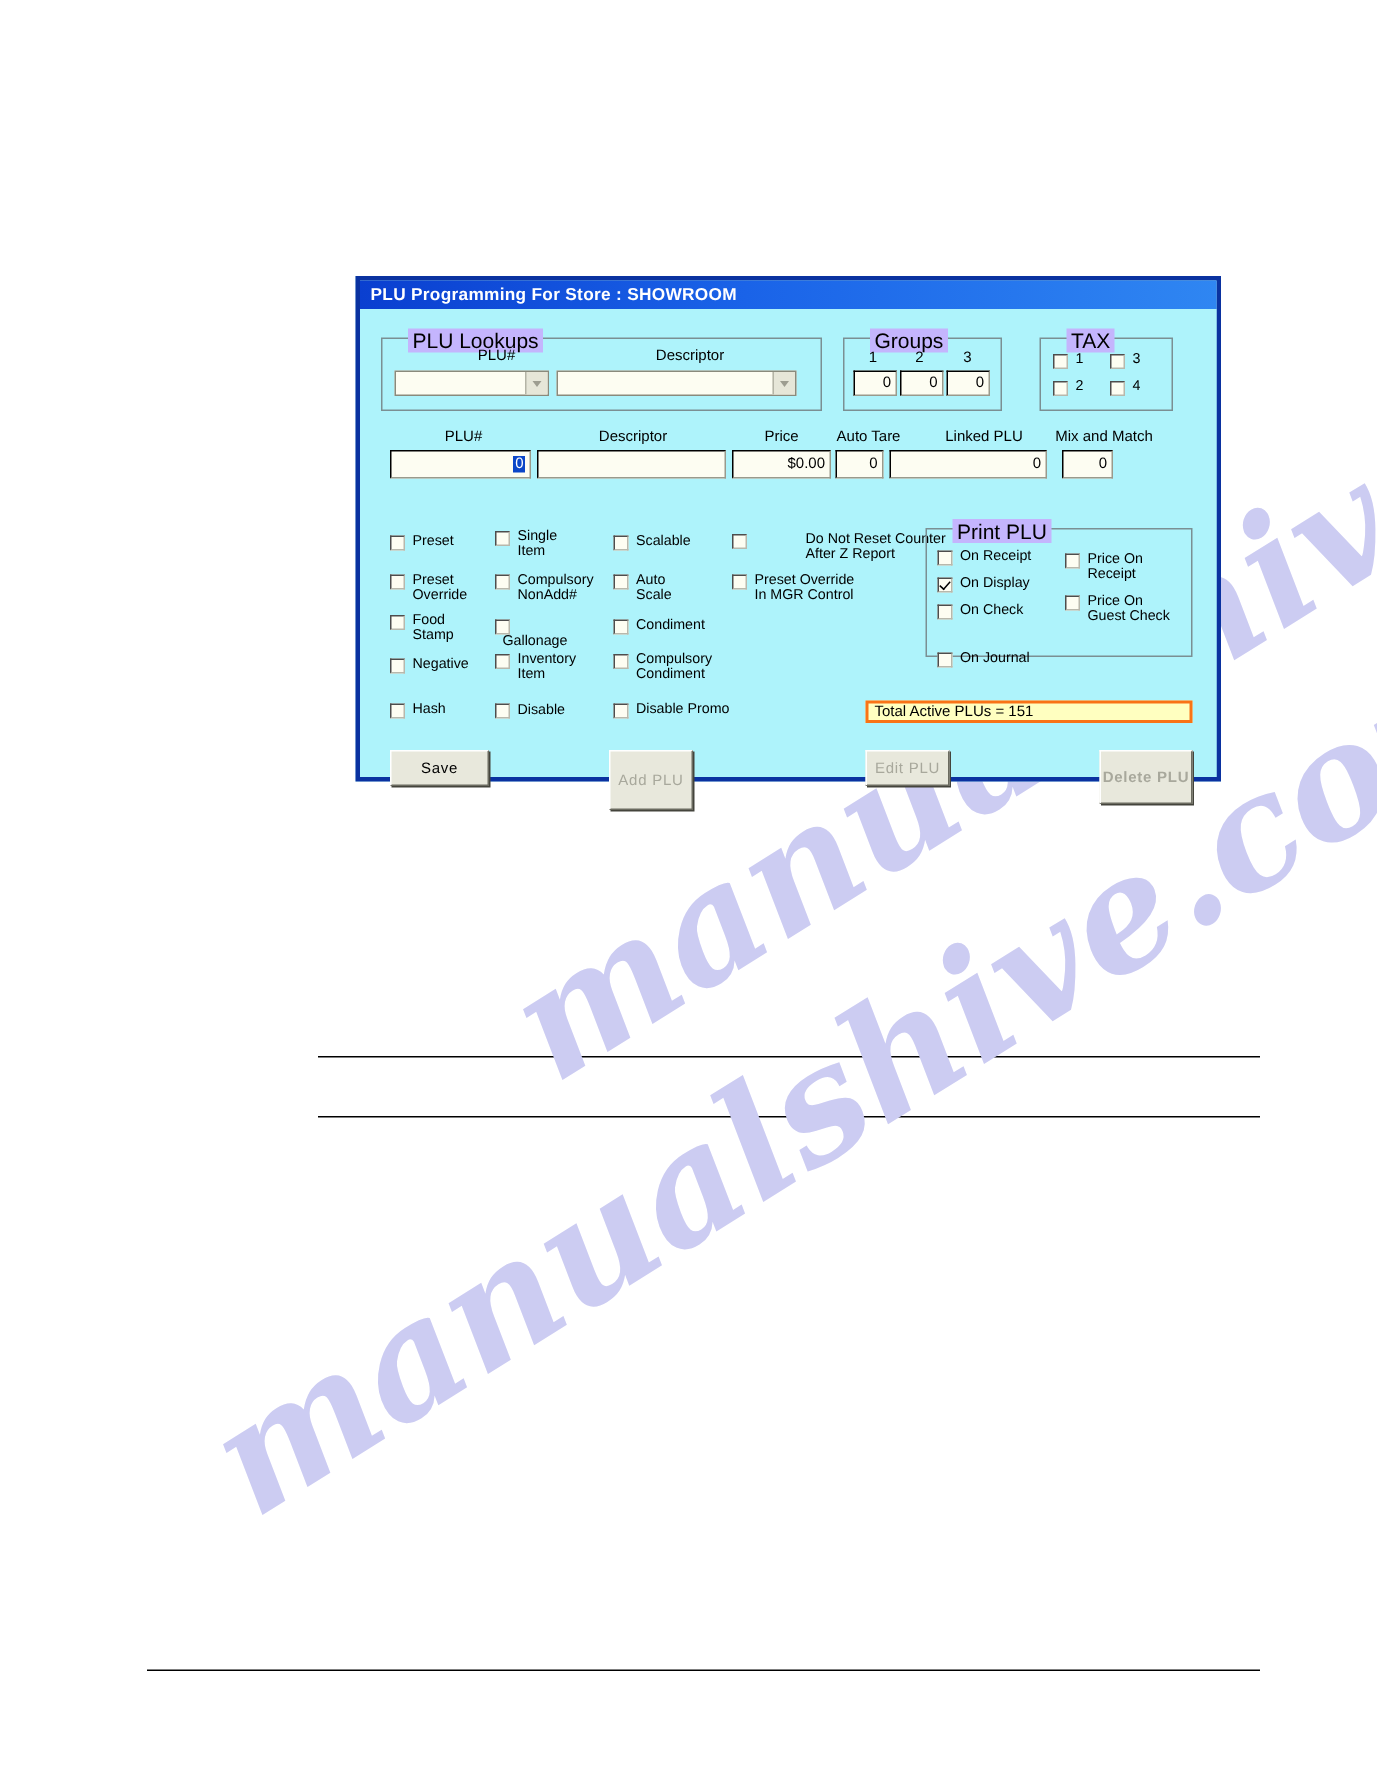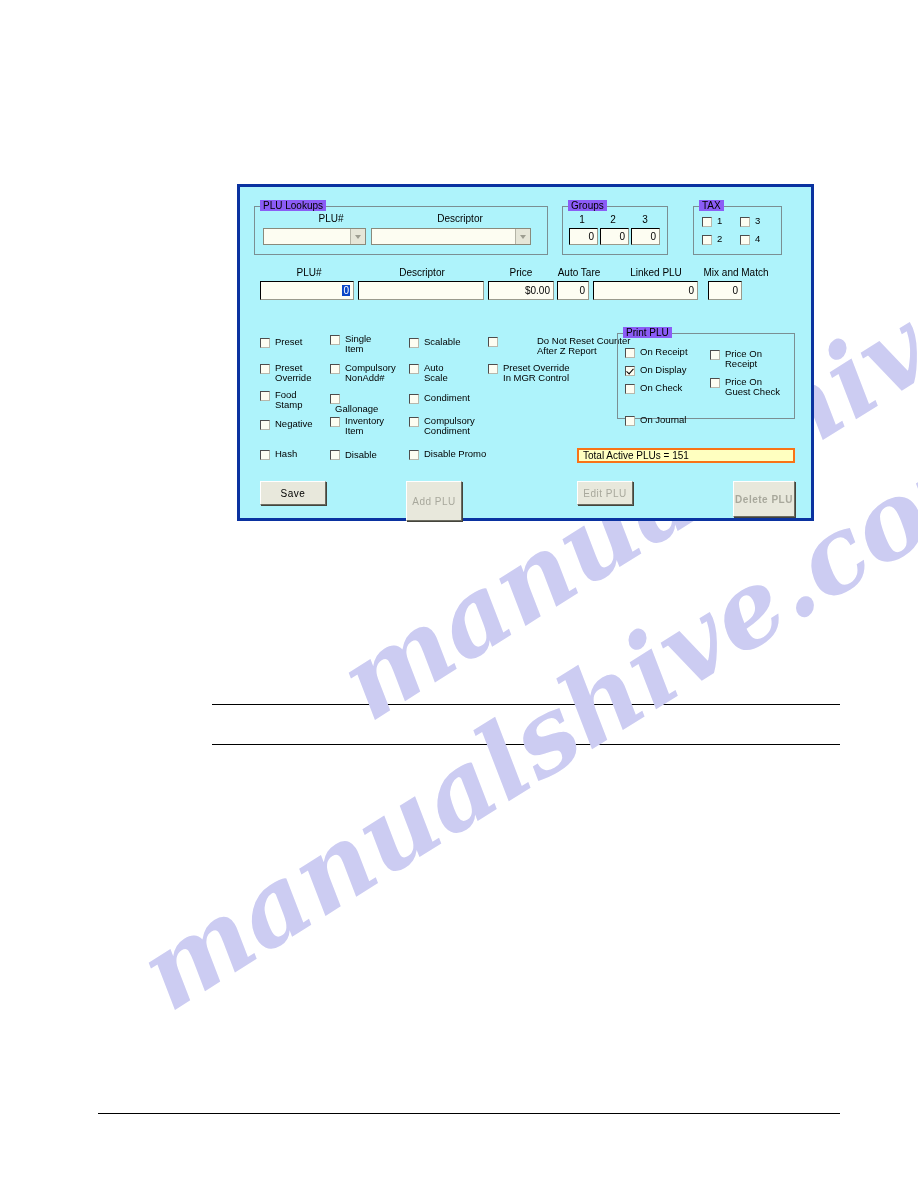--- a/index.html
+++ b/index.html
@@ -83,24 +83,24 @@
 
   
   .groupbox {
     position: absolute;
     border: 1px solid #7b8f93;
     box-sizing: border-box;
   }
   .groupbox > .gb-title {
     position: absolute;
     top: -7px;
-    left: 5px;
-    background: #8b5cf6;
+    left: 17px;
+    background: #c4b5fd;
     padding: 0 3px;
-    font-size: 10px;
+    font-size: 14px;
     color: #000000;
     white-space: nowrap;
   }
 
   
   .flabel {
     position: absolute;
     font-size: 10px;
     color: #000;
     white-space: nowrap;
@@ -229,20 +229,23 @@
   <div class="wm wm-a">manualshive.com</div>
   <div class="wm wm-b">manualshive.com</div>
 </div>
 
 <div class="page-rule" id="rule-top"></div>
 <div class="page-rule" id="rule-mid"></div>
 <div class="page-rule" id="rule-bottom"></div>
 
 <div id="plu-dialog">
 
+  <div id="title-bar">
+    <span id="title-bar-text">PLU Programming For Store :  SHOWROOM</span>
+  </div>
 
   <div id="dialog-body">
 
     <div class="groupbox" id="gb-lookups" style="left:14px; top:19px; width:294px; height:49px;">
       <span class="gb-title">PLU Lookups</span>
     </div>
     <div class="flabel" style="left:36px; top:26px; width:110px;">PLU#</div>
     <div class="flabel" style="left:150px; top:26px; width:140px;">Descriptor</div>
 
     <div class="combo" style="left:23px; top:41px; width:103px; height:17px;">

